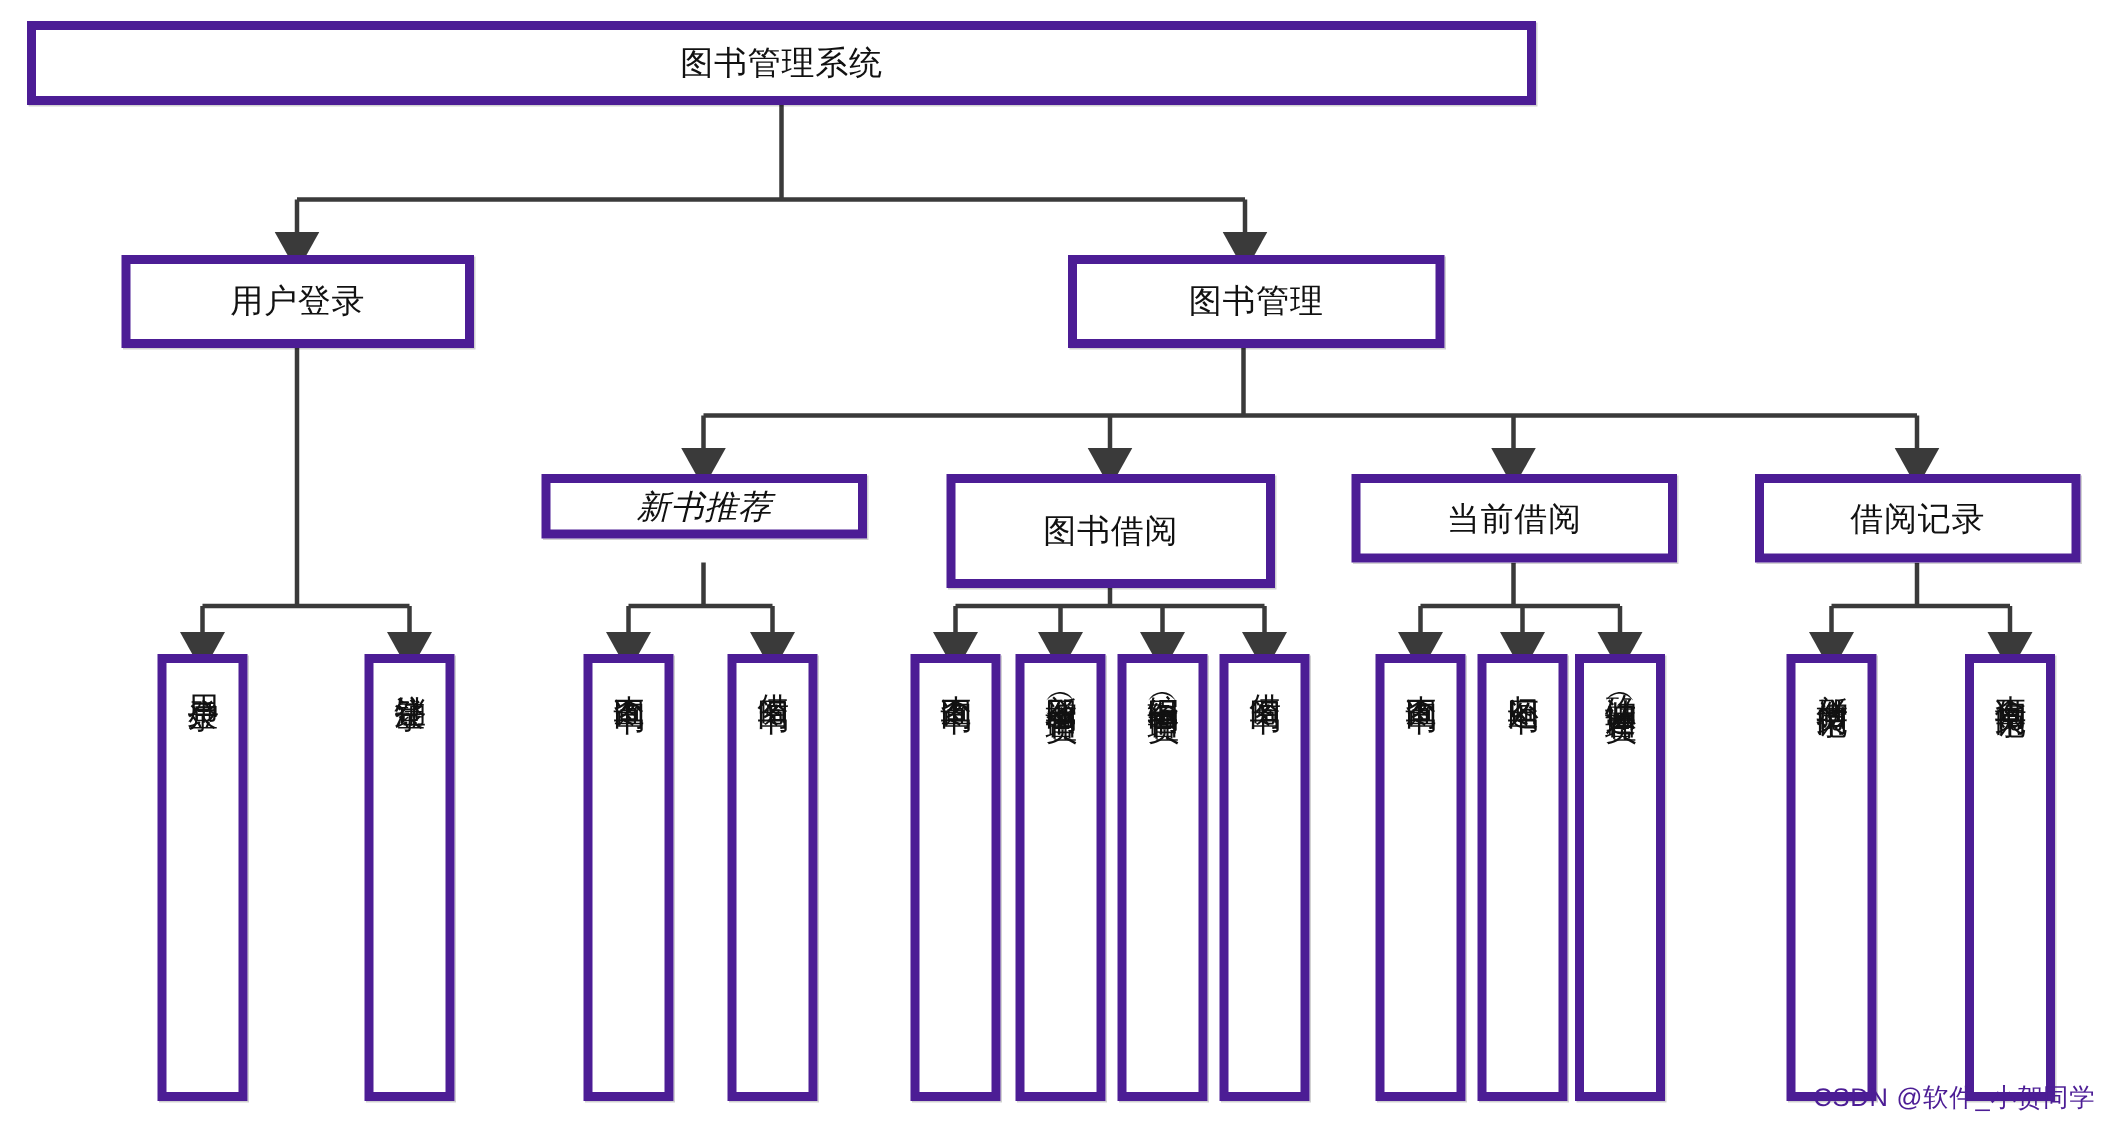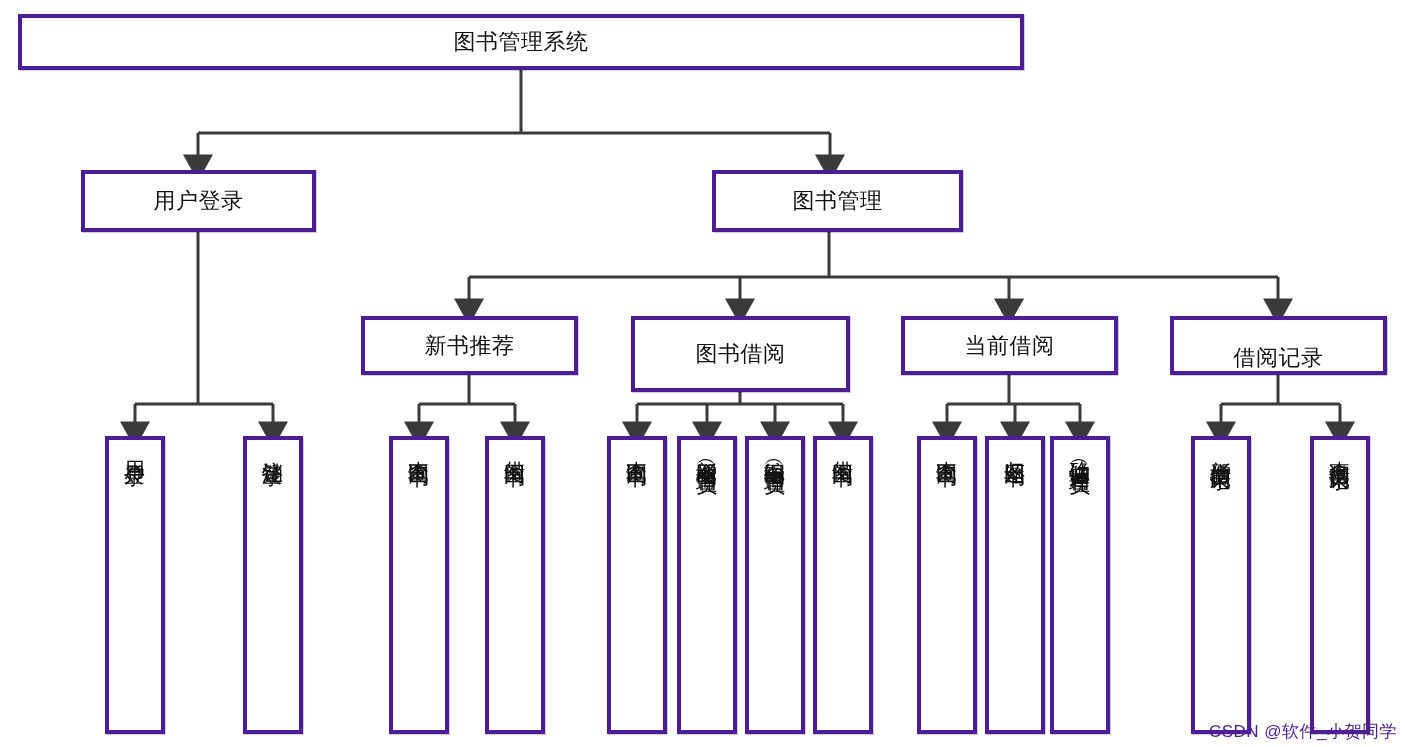--- a/index.html
+++ b/index.html
@@ -21,21 +21,21 @@
     position: absolute;
     left: 0;
     top: 0;
     width: 1405px;
     height: 747px;
     pointer-events: none;
   }
   .node {
     position: absolute;
     box-sizing: border-box;
-    border: 4px solid #4c1d95;
+    border: 6px solid #4c1d95;
     background: #ffffff;
     display: flex;
     align-items: center;
     justify-content: center;
     color: #111111;
     box-shadow: 1px 1px 0 rgba(0,0,0,0.18);
   }
   .node .label {
     display: block;
     text-align: center;
@@ -130,30 +130,30 @@
     <span class="label">图书管理系统</span>
   </div>
 
   <div class="node horiz" style="left:81px; top:170px; width:235px; height:62px;">
     <span class="label">用户登录</span>
   </div>
   <div class="node horiz" style="left:712px; top:170px; width:251px; height:62px;">
     <span class="label">图书管理</span>
   </div>
 
-  <div class="node horiz" style="left:361px; top:316px; width:217px; height:59px;">
+  <div class="node horiz" style="left:361px; top:316px; width:217px; height:43px;font-style:italic;">
     <span class="label">新书推荐</span>
   </div>
   <div class="node horiz" style="left:631px; top:316px; width:219px; height:76px;">
     <span class="label">图书借阅</span>
   </div>
   <div class="node horiz" style="left:901px; top:316px; width:217px; height:59px;">
     <span class="label">当前借阅</span>
   </div>
-  <div class="node horiz" style="left:1170px; top:316px; width:217px; height:59px;align-items:flex-end;">
+  <div class="node horiz" style="left:1170px; top:316px; width:217px; height:59px;">
     <span class="label">借阅记录</span>
   </div>
 
   <div class="node vert" style="left:105px; top:436px; width:60px; height:298px;">
     <span class="label">用户登录</span>
   </div>
   <div class="node vert" style="left:243px; top:436px; width:60px; height:298px;">
     <span class="label">注销登录</span>
   </div>
   <div class="node vert" style="left:389px; top:436px; width:60px; height:298px;">

